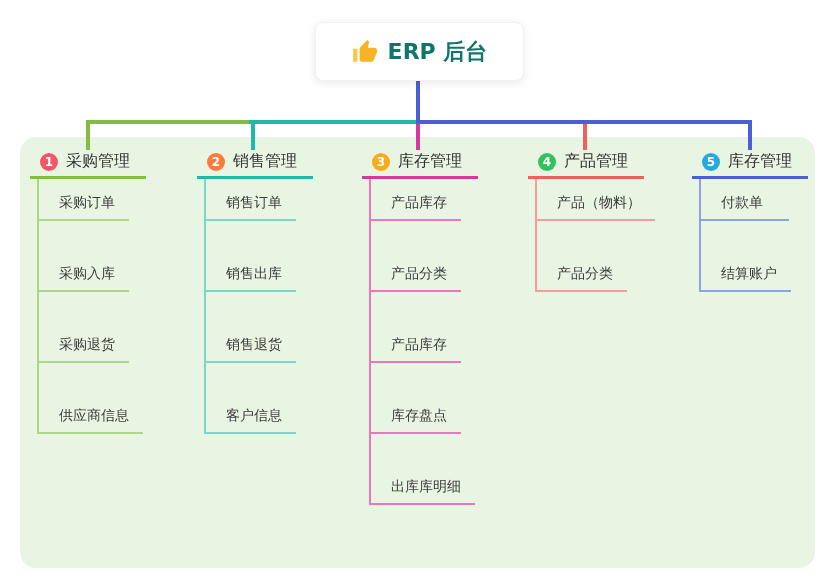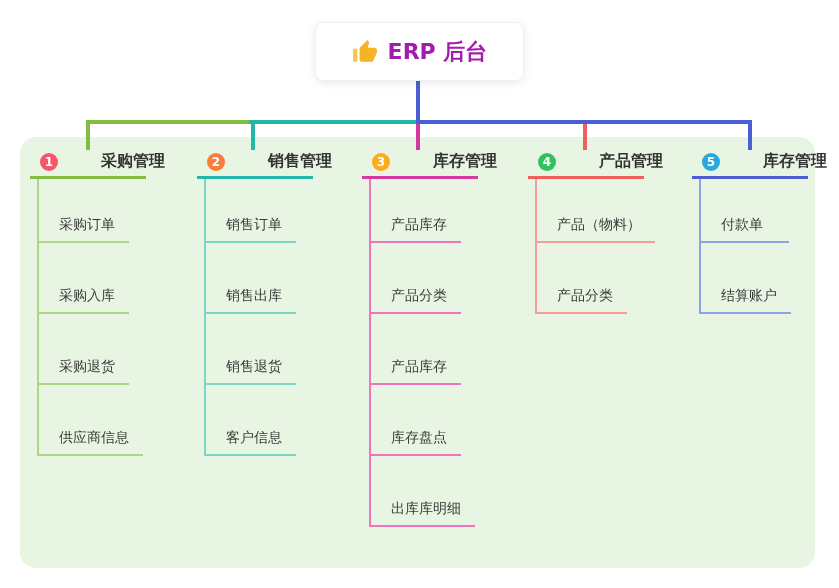--- a/index.html
+++ b/index.html
@@ -12,21 +12,21 @@
   .canvas{position:absolute;inset:0;}
 
   
   .root-card{
     position:absolute;left:315px;top:22px;width:209px;height:59px;
     background:#fff;border:1px solid #f1f1f1;border-radius:8px;
     box-shadow:0 2px 10px rgba(0,0,0,.09);
     display:flex;align-items:center;justify-content:center;gap:10px;
     box-sizing:border-box;cursor:pointer;
   }
-  .root-card .root-label{font-size:22px;font-weight:600;color:#a21caf;}
+  .root-card .root-label{font-size:22px;font-weight:600;color:#0f766e;}
   .thumb-icon{width:26px;height:26px;flex:0 0 auto;}
 
   
   .panel{
     position:absolute;left:20px;top:137px;width:795px;height:431px;
     background:#e8f5e2;border-radius:16px;
   }
 
   
   .seg{position:absolute;}
@@ -54,34 +54,34 @@
   .branch-header{
     box-sizing:border-box;width:116px;height:29px;
     display:flex;align-items:center;gap:8px;padding:0 0 3px 10px;
     border-bottom:3px solid var(--c);cursor:pointer;
   }
   .badge{
     width:18px;height:18px;border-radius:50%;background:var(--b);
     color:#fff;font-size:12px;font-weight:bold;line-height:18px;
     text-align:center;flex:0 0 auto;
   }
-  .branch-label{font-size:16px;font-weight:700;color:#333;white-space:nowrap;margin-left:35px;}
+  .branch-label{font-size:16px;font-weight:400;color:#333;white-space:nowrap;}
 
   .children{
     list-style:none;margin:0 0 0 7px;padding:0;
     border-left:2px solid var(--l);width:max-content;
   }
   .child{
     box-sizing:border-box;height:71px;min-width:88px;width:max-content;
     display:flex;align-items:flex-end;
     padding:0 14px 7px 20px;
     border-bottom:2px solid var(--l);
     font-size:14px;color:#3a3a3a;white-space:nowrap;cursor:pointer;
   }
-  .child:first-child{height:64px;}
+  .child:first-child{height:42px;}
 </style>
 </head>
 <body>
 
 <div class="canvas">
 
   <div class="panel"></div>
 
   <div class="seg v-seg stem" style="background: rgb(74, 95, 212);"></div>
   <div class="seg h-seg bus-green" style="background: rgb(130, 188, 64);"></div>

